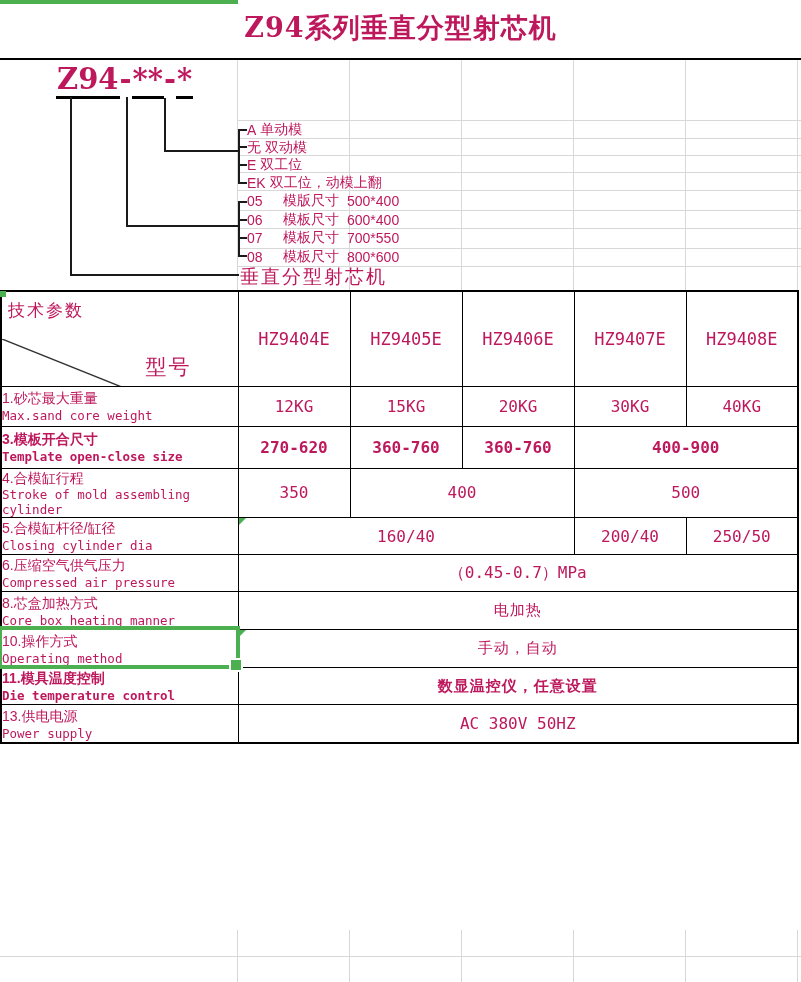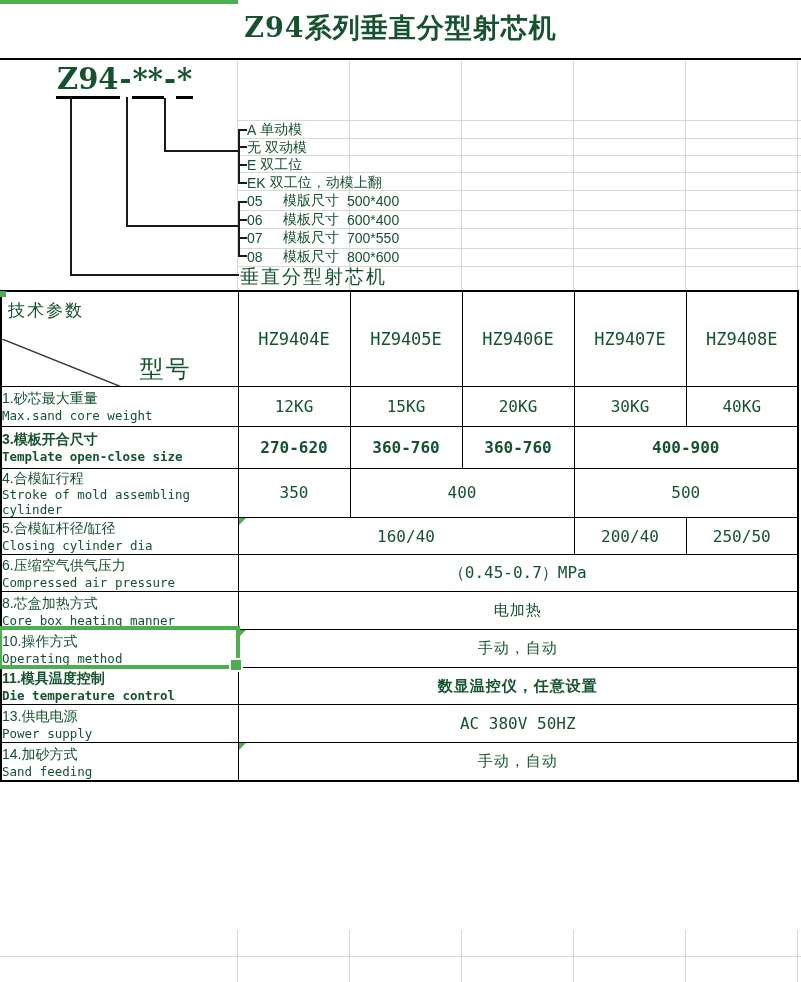--- a/index.html
+++ b/index.html
@@ -1,17 +1,17 @@
 <!DOCTYPE html>
 <html><head>
 <meta charset="utf-8">
 <style>
   html,body{margin:0;padding:0;background:#fff;}
   .canvas{position:relative;width:801px;height:982px;background:#fff;overflow:hidden;
-          font-family:"Liberation Sans",sans-serif;color:#14532d;}
+          font-family:"Liberation Sans",sans-serif;color:#be185d;}
 
   
   .gl{position:absolute;background:#d8d8d8;}
 
   
   .green-strip{position:absolute;left:0;top:0;width:238px;height:4px;background:#4CAF50;}
   .green-mini{position:absolute;left:0;top:291px;width:6px;height:6px;background:#4CAF50;z-index:6;}
   .sel-box{position:absolute;left:-2px;top:626px;width:242px;height:43px;
            border:4px solid #4CAF50;box-sizing:border-box;z-index:6;background:transparent;}
   .fill-handle{position:absolute;right:-7px;bottom:-7px;width:10px;height:10px;
@@ -43,21 +43,21 @@
   .lz{font-size:14px;line-height:1.35;}
   .le{font-family:"DejaVu Sans Mono",monospace;font-size:12.5px;line-height:1.2;}
   .lz.small{font-size:12.5px;}
   .le.small{font-size:10px;}
   td.v{text-align:center;vertical-align:middle;
        font-family:"DejaVu Sans Mono",monospace;font-size:16px;}
   td.v.sm{font-size:11px;letter-spacing:-0.4px;}
   td.v.zh{font-family:"Liberation Sans",sans-serif;font-size:15px;letter-spacing:1px;}
   .corner-wrap{position:relative;width:100%;height:100%;}
   .corner-wrap svg{position:absolute;left:0;top:0;}
-  .cn-tr{position:absolute;top:14px;right:46px;font-size:24px;letter-spacing:2px;}
+  .cn-tr{position:absolute;top:14px;right:46px;font-size:21px;letter-spacing:2px;}
   .cn-bl{position:absolute;bottom:17px;left:6px;font-size:17px;letter-spacing:2px;}
   .tri{position:absolute;top:0;left:0;width:0;height:0;
        border-top:7px solid #4CAF50;border-right:7px solid transparent;}
 </style>
 </head>
 <body>
 
 <div class="canvas">
 
   <div class="gl" style="left:237px;top:60px;width:1px;height:230px;"></div>
@@ -243,27 +243,20 @@
       </td>
       <td class="v zh" colspan="5">数显温控仪，任意设置</td>
     </tr>
     <tr style="height:38px;">
       <td class="lab">
         <div class="lz">13.供电电源</div>
         <div class="le">Power supply</div>
       </td>
       <td class="v" colspan="5">AC 380V 50HZ</td>
     </tr>
-    <tr style="height:38px;">
-      <td class="lab">
-        <div class="lz">14.加砂方式</div>
-        <div class="le">Sand feeding</div>
-      </td>
-      <td class="v zh" colspan="5"><span class="tri"></span><span>手动，自动</span></td>
-    </tr>
   </tbody>
     </table>
 
   <div class="sel-box">
     <div class="fill-handle"></div>
   </div>
   <div class="green-mini"></div>
 
 </div>
 

